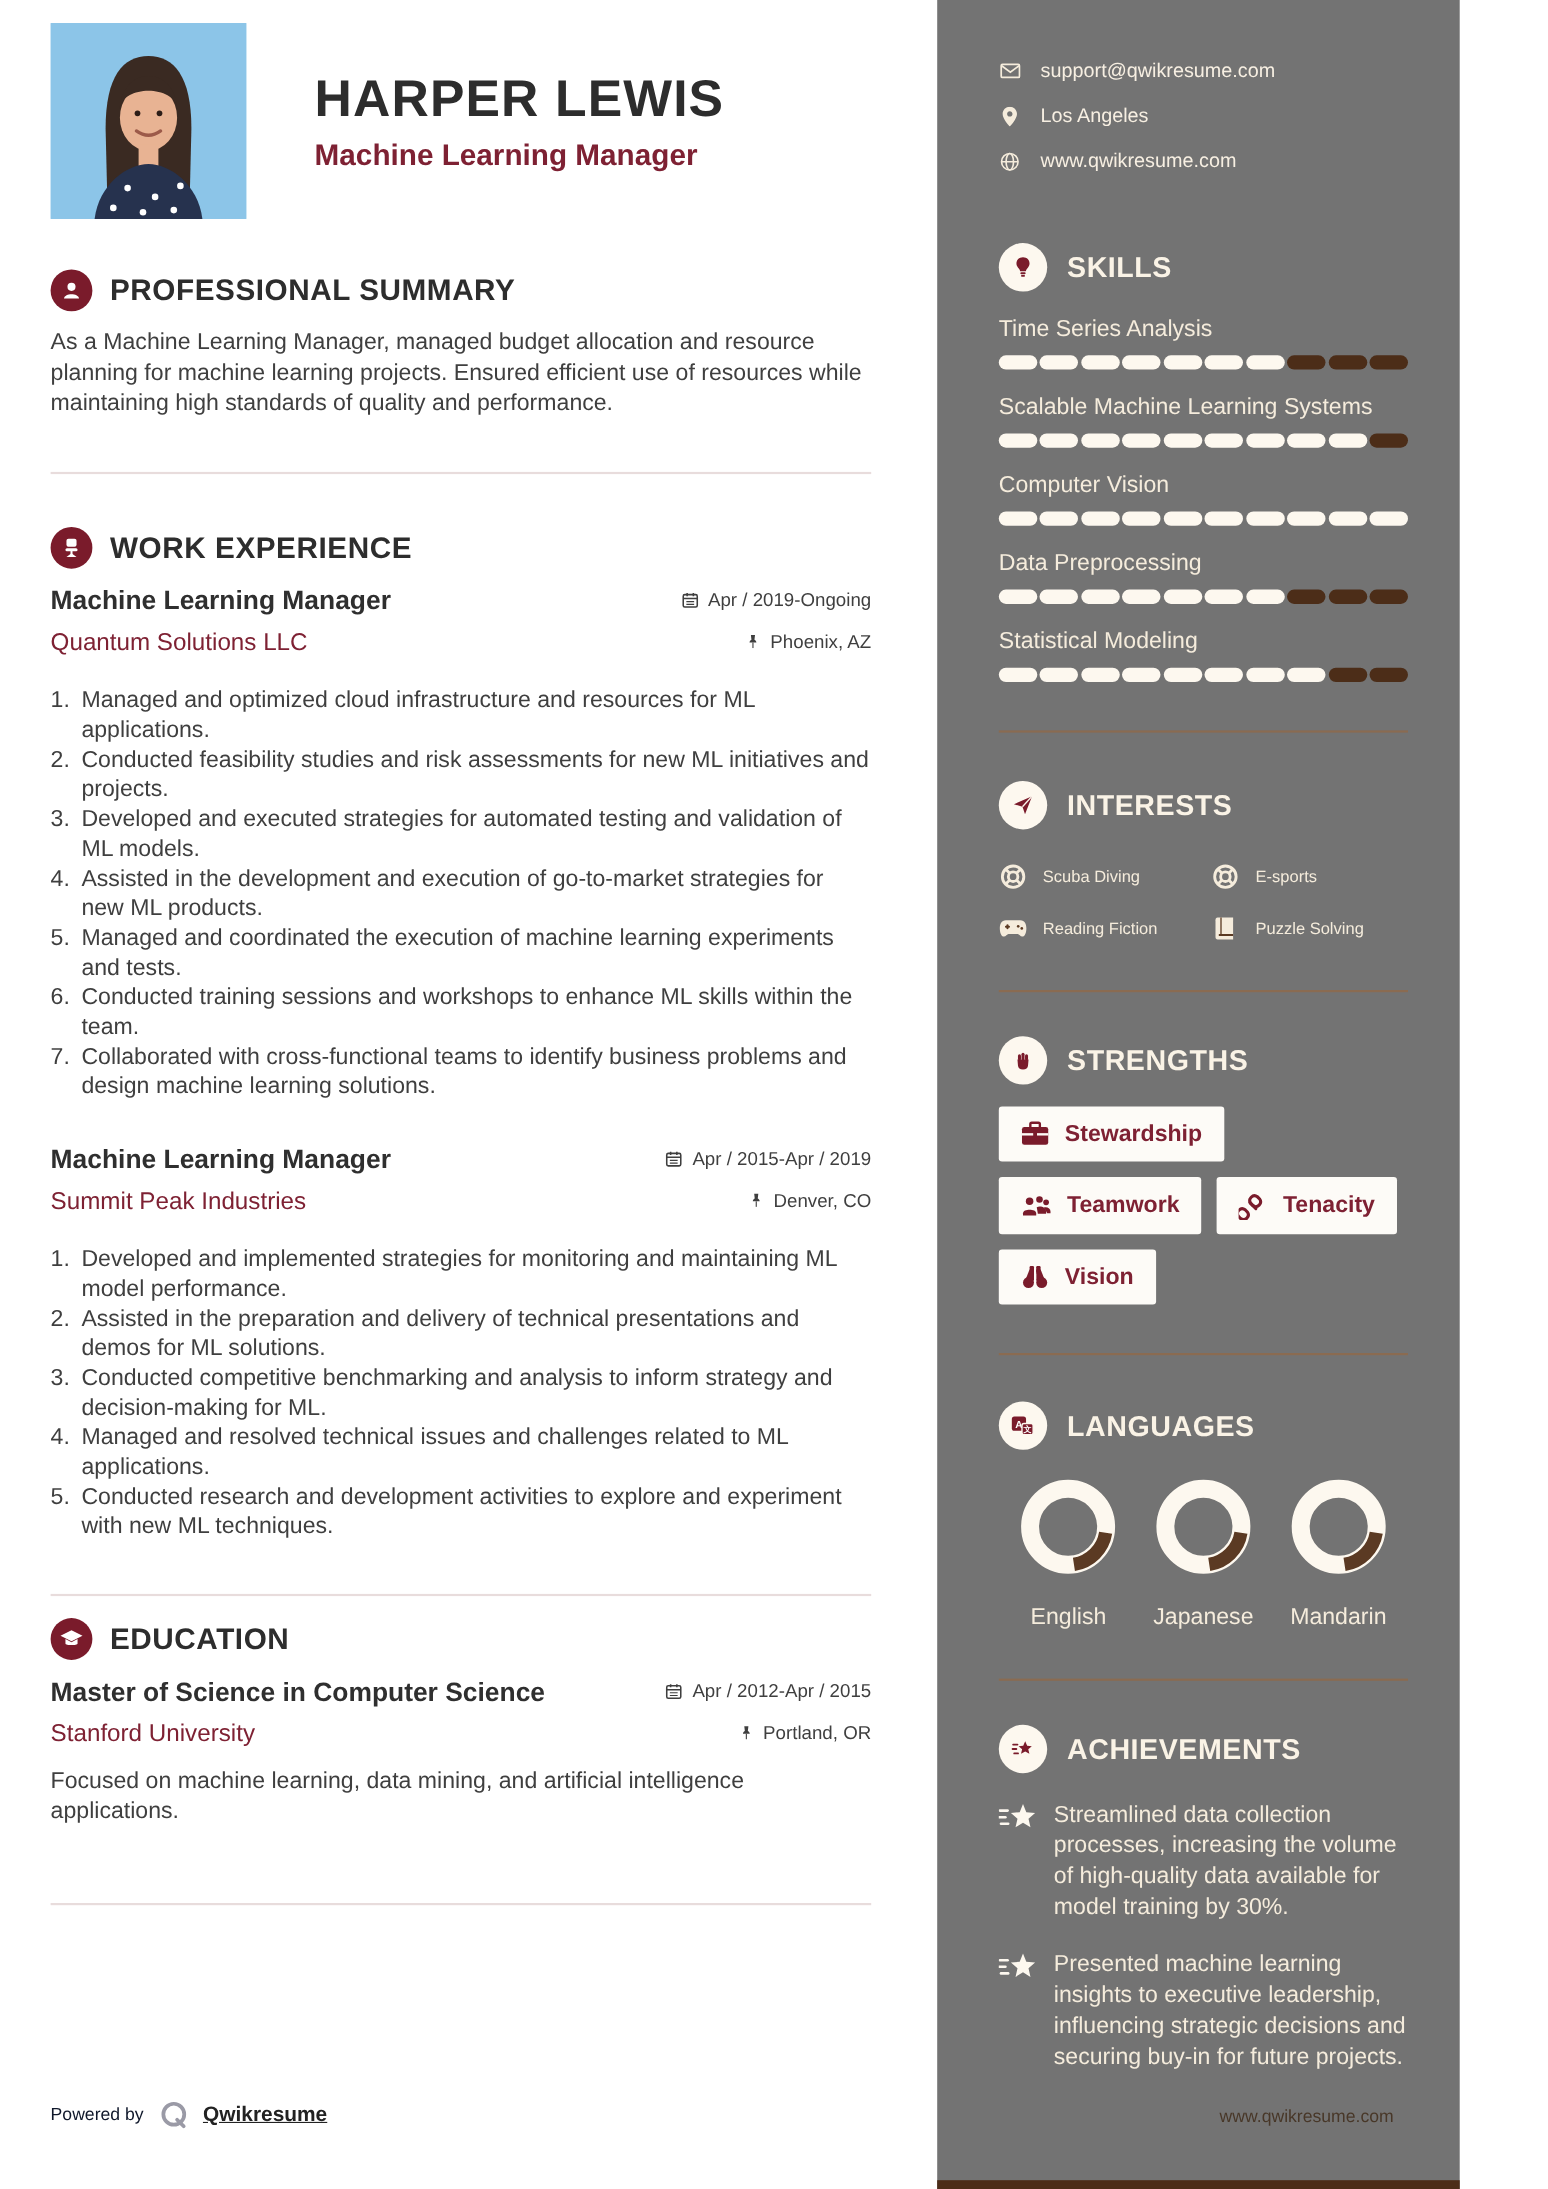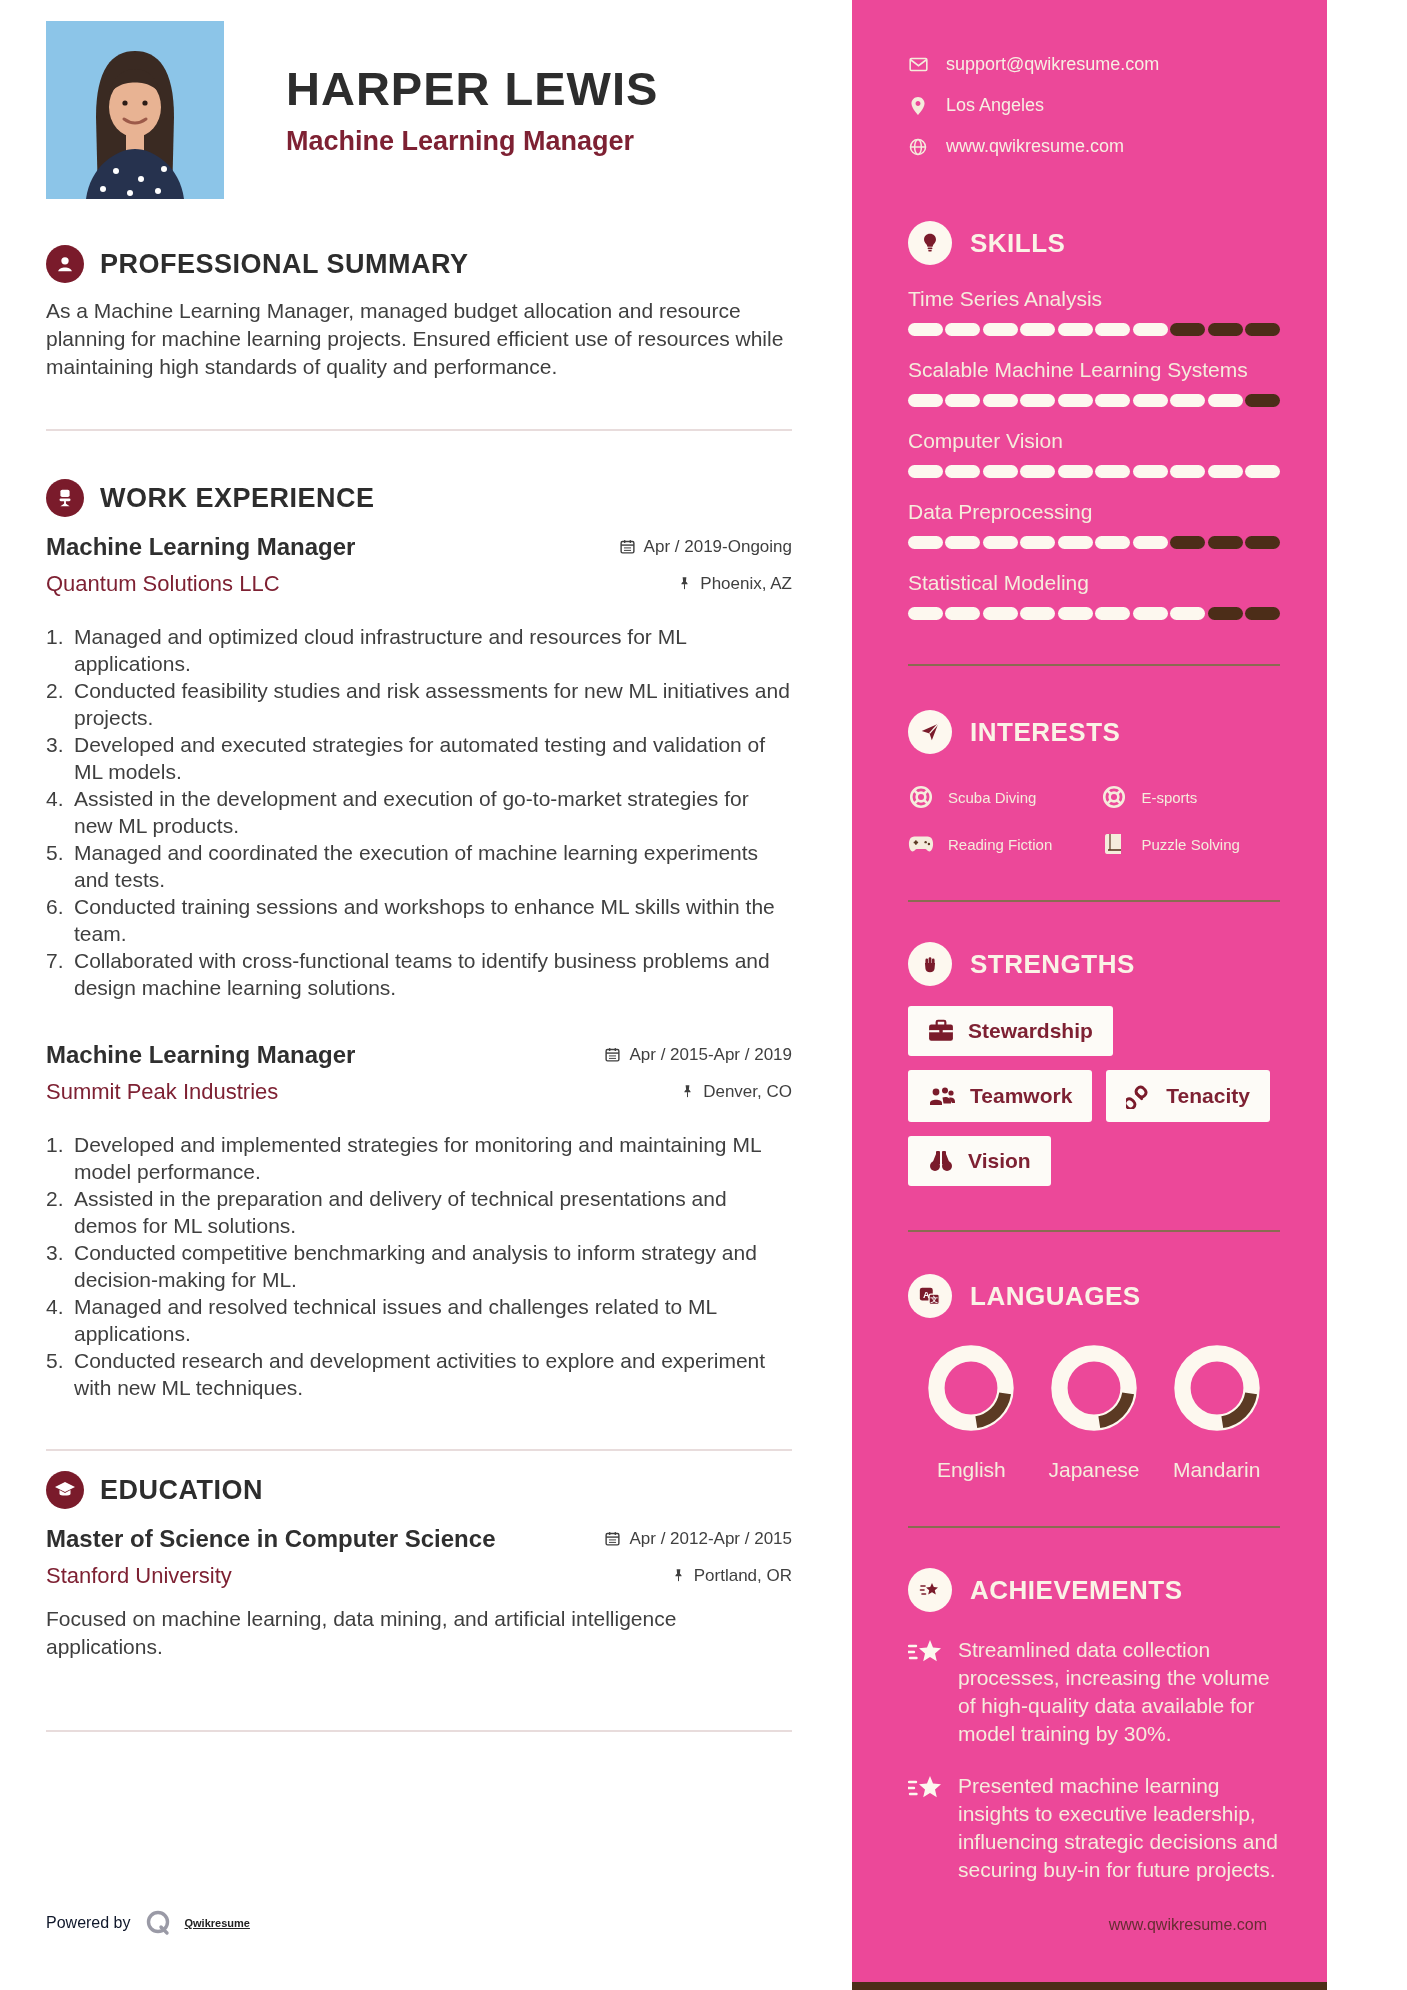--- a/index.html
+++ b/index.html
@@ -24,23 +24,23 @@
   .company{font-size:22px;color:#7e2133;margin-top:10px;}
   .meta{display:flex;align-items:center;gap:8px;font-size:17px;color:#3f3f3f;white-space:nowrap;}
   .bullets{margin:26px 0 0 0;padding:0;list-style:none;counter-reset:b;}
   .bullets li{counter-increment:b;font-size:21px;line-height:27px;color:#3f3f3f;padding-left:28px;position:relative;}
   .bullets li::before{content:counter(b) ".";position:absolute;left:0;top:0;}
   .edu-sec .sec-head{margin-top:20px;}
   .edu-body{margin-top:16px;}
   .edu-desc{font-size:21px;line-height:28px;color:#3f3f3f;margin-top:16px;}
   .footer{margin-top:auto;display:flex;align-items:center;gap:12px;}
   .powered{font-size:16px;color:#0f172a;}
-  .brand{font-size:11px;font-weight:bold;color:#222;text-decoration:underline;cursor:pointer;}
+  .brand{font-size:19px;font-weight:bold;color:#222;text-decoration:underline;cursor:pointer;}
   
-  .sidebar{width:475px;box-sizing:border-box;background:#ec4899;color:#f5ecdc;padding:36px 47px 0 56px;position:relative;}
+  .sidebar{width:475px;box-sizing:border-box;background:#737373;color:#f5ecdc;padding:36px 47px 0 56px;position:relative;}
   .contact{list-style:none;margin:8px 0 0 0;padding:0;}
   .contact li{display:flex;align-items:center;gap:18px;font-size:18px;padding:10px 0;color:#f7efe2;}
   .contact .cicon{width:20px;display:flex;justify-content:center;flex:0 0 auto;}
   .side-head{display:flex;align-items:center;gap:18px;}
   .side-circle{width:44px;height:44px;border-radius:50%;background:#fdf8ef;display:flex;align-items:center;justify-content:center;flex:0 0 auto;}
   .side-title{font-size:26px;font-weight:bold;color:#faf3e6;letter-spacing:.5px;}
   .skills-head{margin-top:54px;}
   .skill{margin-top:22px;}
   .skill-name{font-size:21px;color:#f5ecdc;}
   .dashbar{display:flex;justify-content:space-between;margin-top:12px;}

